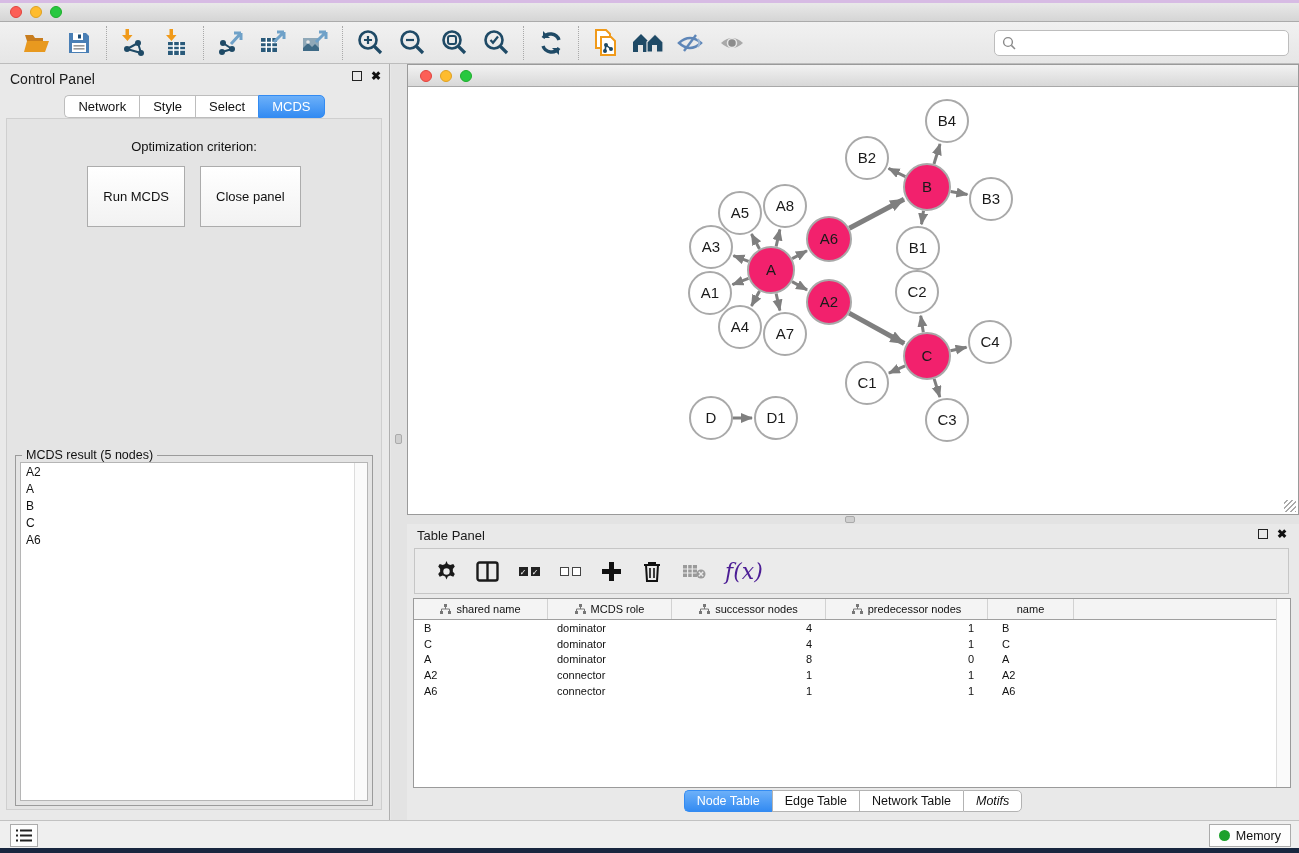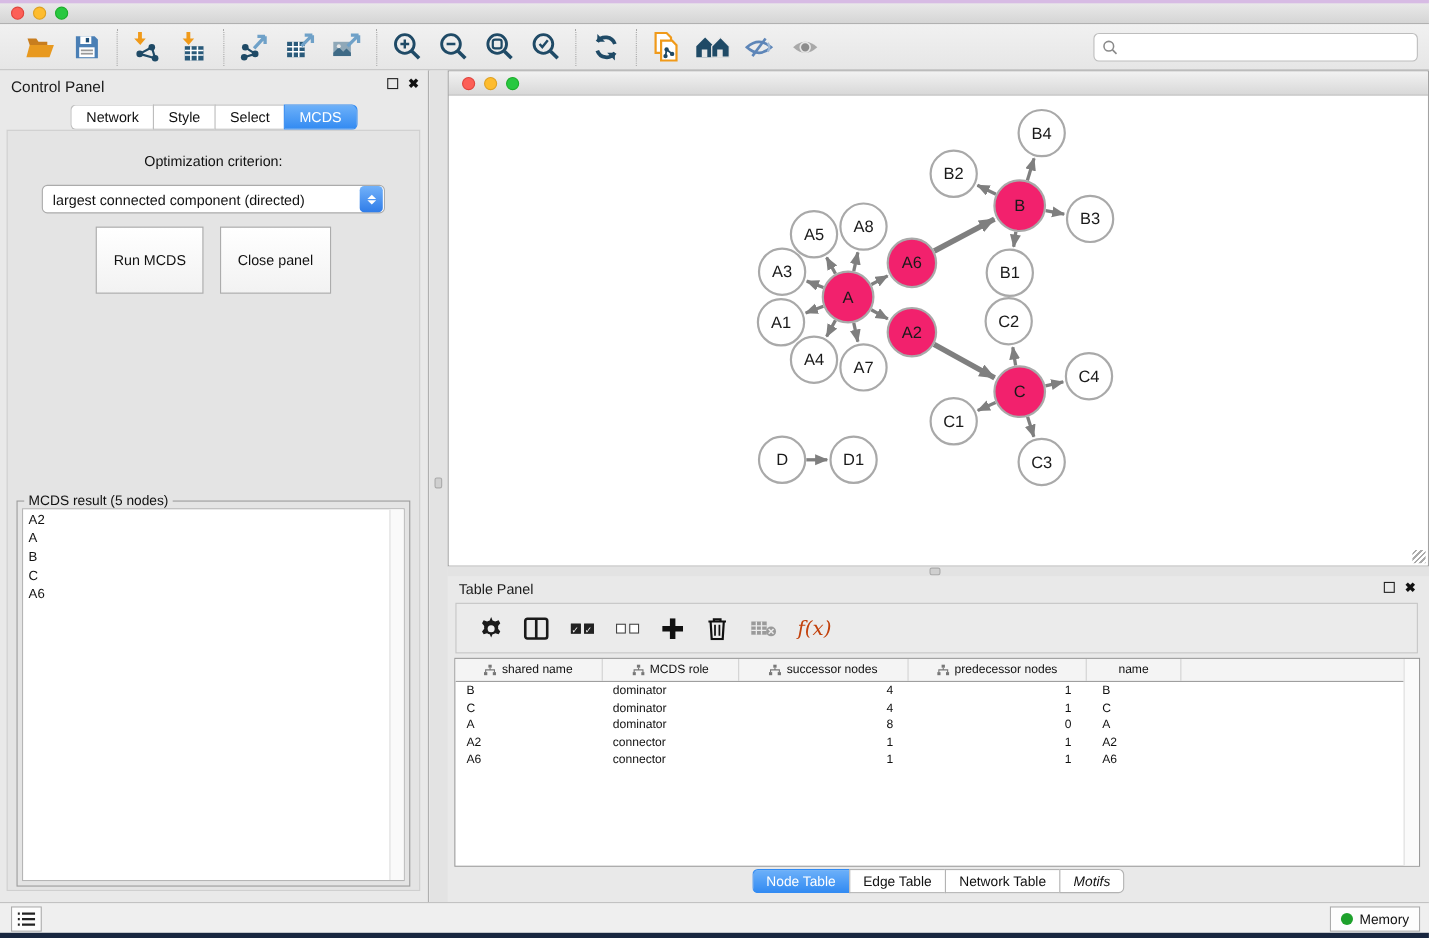--- a/index.html
+++ b/index.html
@@ -85,21 +85,21 @@
     background:#CFCFCF; border:1px solid #AAA; border-radius:2px; }
 
   
   .table-panel { position:absolute; left:407px; top:524px; width:892px; height:296px; background:#E9E9E9; }
   .tp-head { position:relative; height:22px; }
   .tp-head .ptitle { position:absolute; left:10px; top:4px; font-size:13px; color:#1A1A1A; }
   .tp-head .pbtns { position:absolute; right:12px; top:5px; display:flex; gap:9px; align-items:center; }
   .tp-toolbar { position:absolute; left:7px; right:10px; top:24px; height:46px; background:#EBEBEB;
     border:1px solid #C6C6C6; display:flex; align-items:center; gap:19px; padding-left:20px; }
   .tp-tool { display:flex; align-items:center; justify-content:center; min-width:22px; height:24px; }
-  .fx { font-family:"DejaVu Serif", serif; font-style:italic; font-size:18px; color:#c2410c; }
+  .fx { font-family:"DejaVu Serif", serif; font-style:italic; font-size:22px; color:#4c1d95; }
   .datatable { position:absolute; left:6px; right:8px; top:74px; height:190px; background:#fff;
     border:1px solid #9A9A9A; overflow:hidden; }
   .thead { display:flex; height:21px; background:#F4F4F4; border-bottom:1px solid #9F9F9F; }
   .th { display:flex; align-items:center; justify-content:center; gap:5px; font-size:11px; color:#111;
     border-right:1px solid #D2D2D2; }
   .th:last-child { border-right:none; }
   .trow { display:flex; height:15.7px; align-items:center; }
   .td { font-size:11px; color:#111; }
   .c0 { width:134px; } .c1 { width:124px; } .c2 { width:154px; } .c3 { width:162px; } .c4 { width:86px; } .cf { flex:1; }
   .td.c0 { padding-left:10px; } .td.c1 { padding-left:9px; }
@@ -295,27 +295,20 @@
     </span>
   </div>
   <div class="cp-tabs">
     <span class="cp-tab">Network</span>
     <span class="cp-tab">Style</span>
     <span class="cp-tab">Select</span>
     <span class="cp-tab active">MCDS</span>
   </div>
   <div class="cp-content">
     <div class="opt-label">Optimization criterion:</div>
-    <div class="criterion">
-      <span class="val">largest connected component (directed)</span>
-      <span class="stepper">
-          <span class="car up"></span>
-          <span class="car down"></span>
-        </span>
-    </div>
     <div class="btnrow">
       <button class="push-btn">Run MCDS</button>
       <button class="push-btn">Close panel</button>
     </div>
     <div class="groupbox">
       <span class="gb-title">MCDS result (5 nodes)</span>
       <div class="result-list">
         <div class="result-item">A2</div>
         <div class="result-item">A</div>
         <div class="result-item">B</div>

